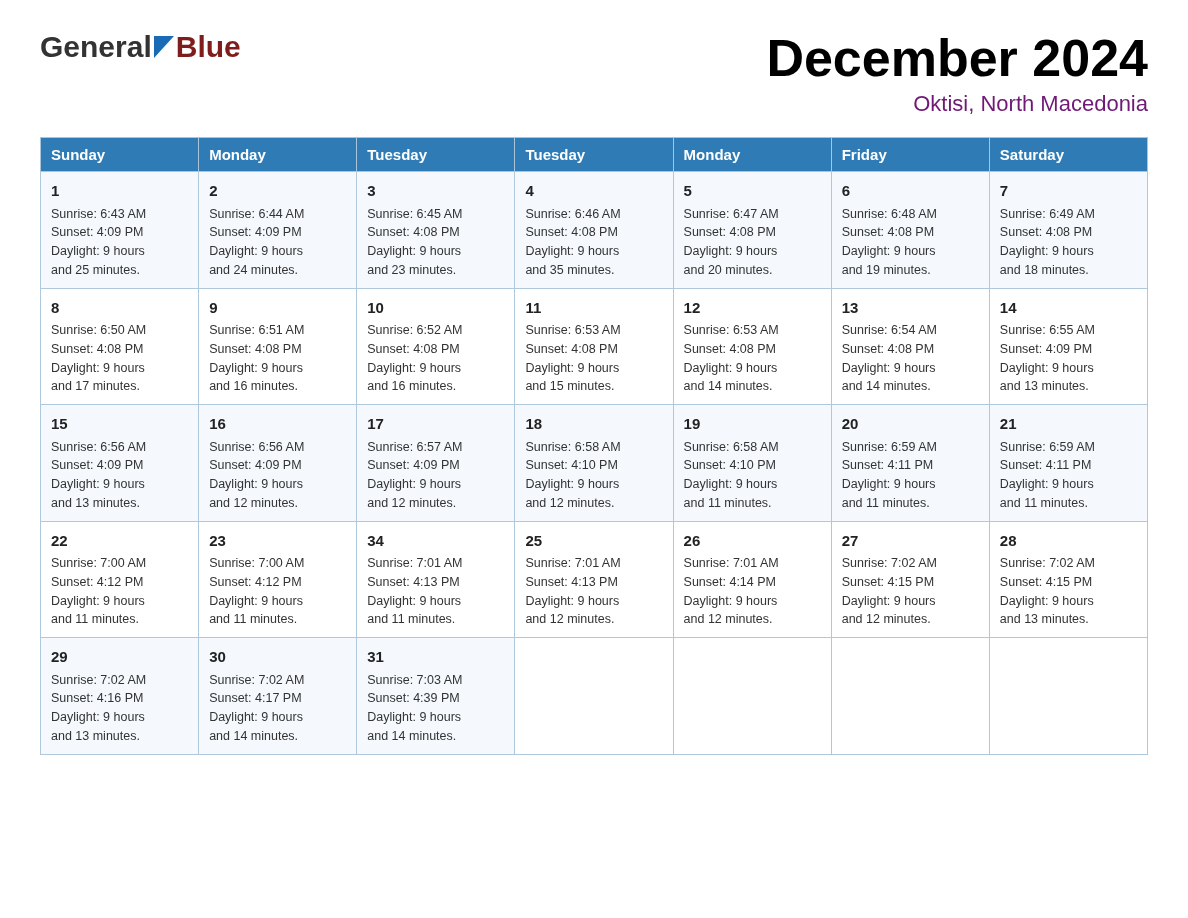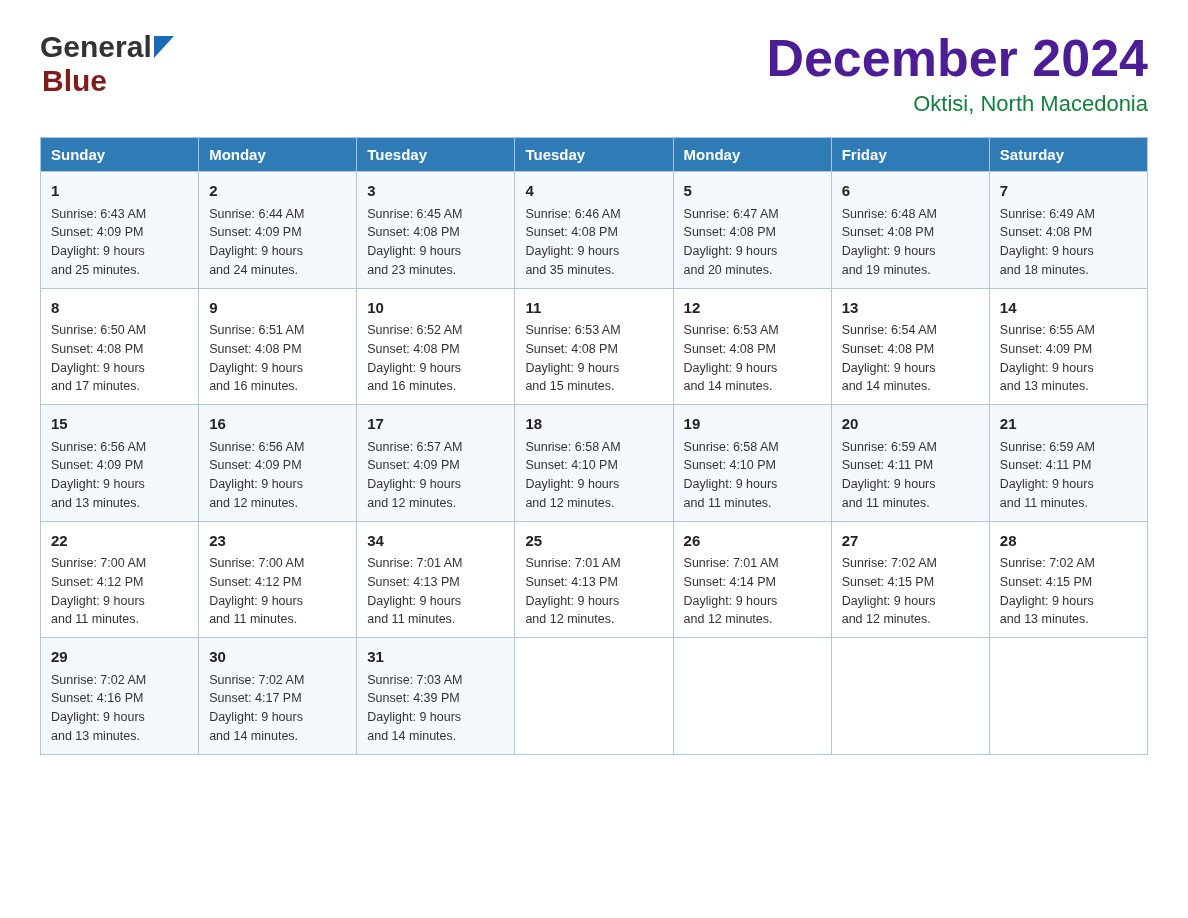--- a/index.html
+++ b/index.html
@@ -15,26 +15,26 @@
       justify-content: space-between;
       align-items: flex-start;
       margin-bottom: 20px;
     }
     .title-area {
       text-align: right;
     }
     .calendar-title {
       font-size: 52px;
       font-weight: bold;
-      color: #4c1d95;
+      color: #000000;
       line-height: 1.1;
     }
     .calendar-subtitle {
       font-size: 22px;
-      color: #15803d;
+      color: #701a75;
       margin-top: 4px;
     }
     table {
       width: 100%;
       border-collapse: collapse;
       table-layout: fixed;
     }
     thead tr th {
       background-color: #2e7bb5;
       color: #ffffff;
@@ -68,21 +68,21 @@
       background: #f5f9fd;
     }
     tbody tr:nth-child(even) td {
       background: #fff;
     }
     td.empty {
       background: #fff !important;
     }
     .logo-wrapper {
       display: flex;
-      flex-direction: column;
+      flex-direction: row;
     }
     .logo-top {
       display: flex;
       align-items: center;
       font-size: 30px;
       font-weight: bold;
       color: #333;
     }
     .logo-top .general { color: #333; }
     .logo-arrow-svg {

